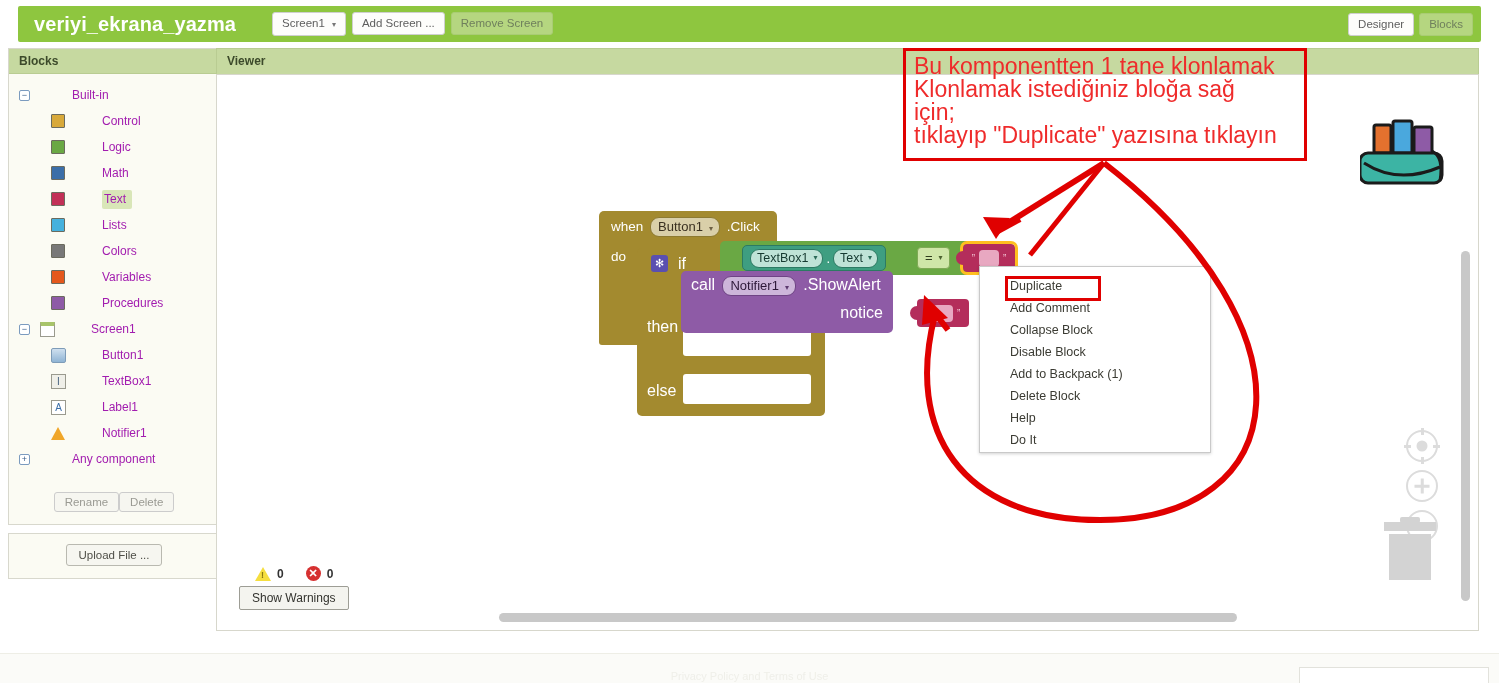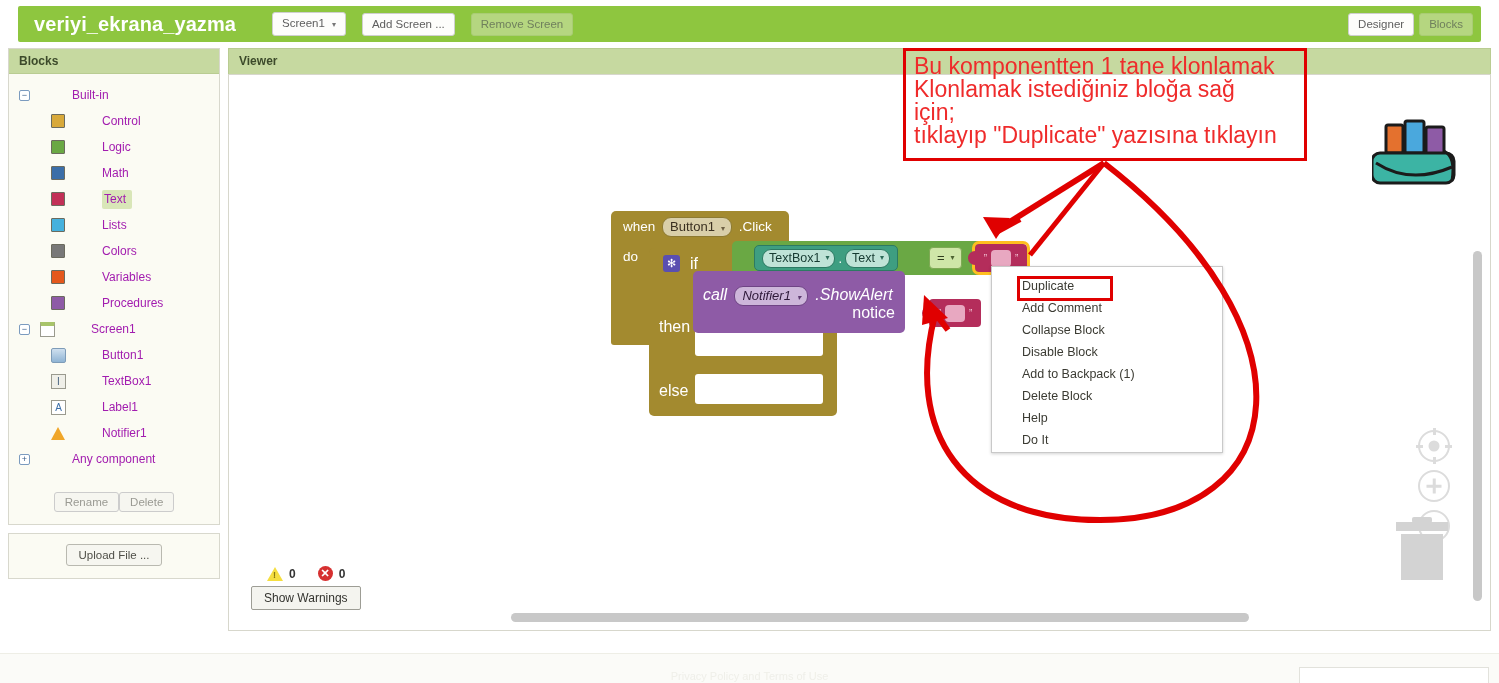--- a/index.html
+++ b/index.html
@@ -19,21 +19,21 @@
     display:flex; align-items:center;
   }
   .topbar::before{
     content:""; position:absolute; left:-18px; top:-6px; width:1499px; height:48px;
     background:#fafafa; z-index:-1;
   }
   .proj-title{
     color:#ffffff; font-weight:bold; font-size:20px;
     margin-left:16px; letter-spacing:0.1px;
   }
-  .tb-btns{ display:flex; align-items:flex-end; gap:16px; margin-left:36px; }
+  .tb-btns{ display:flex; align-items:flex-start; gap:6px; margin-left:36px; }
   .tb-btn{
     background:#fdfdfb; border:1px solid #cfcfcf; border-radius:3px;
     font-size:11.5px; color:#5e5e5e; padding:4px 9px; line-height:13px;
     white-space:nowrap; cursor:pointer;
   }
   .tb-btn.disabled{ background:#b5d680; border-color:#a9cc74; color:#6f7f5c; cursor:default; }
   .tb-btn .caret{ font-size:8px; margin-left:7px; color:#777; }
   .tb-right{ position:absolute; right:8px; display:flex; gap:5px; }
 
   
@@ -64,21 +64,21 @@
     font-size:11.5px; color:#9a9a93; padding:3px 10px; cursor:pointer;
   }
   .media-panel{ margin-top:8px; }
   .media-body{ padding:10px 0 12px 0; display:flex; justify-content:center; }
   .upload-btn{
     background:#f6f6f0; border:1px solid #b9b9b0; border-radius:3px;
     font-size:11.5px; color:#4f4f48; padding:4px 12px; cursor:pointer;
   }
 
   
-  .viewer-col{ position:absolute; left:228px; top:48px; width:1263px; }
+  .viewer-col{ position:absolute; left:216px; top:48px; width:1263px; }
   .viewer-hd{
     background:#c6d9a0; border:1px solid #b9cc92; border-bottom:none;
     font-size:12px; font-weight:bold; color:#3c4a2a; padding:5px 10px; height:26px;
   }
   .canvas{
     position:relative; border:1px solid #d7d7cc; background:#ffffff;
     height:557px; overflow:hidden;
   }
 
   
@@ -146,21 +146,21 @@
     position:absolute; left:-7px; top:7px; width:8px; height:14px;
     background:#b42d5b; border-radius:7px 0 0 7px;
   }
   .txt-a{ left:746px; top:169px; width:52px; }
   .txt-b{ left:700px; top:224px; width:52px; }
 
   .call-blk{
     position:absolute; left:464px; top:196px; width:212px; height:62px;
     background:#8e5ba6; border-radius:5px; color:#fff;
   }
-  .call-blk .l1{ padding:15px 0 0 10px; white-space:nowrap;font-style:italic; }
+  .call-blk .l1{ padding:5px 0 0 10px; white-space:nowrap; }
   .call-blk .l2{ position:absolute; right:10px; top:33px; }
   .pfld{
     display:inline-block; background:#cdb6da; border:1px solid #6f4485;
     border-radius:9px; padding:1px 6px 2px 7px; color:#2d1838; font-size:13px;
     margin:0 3px; vertical-align:middle;
   }
   .pfld .dd{ font-size:8px; color:#5d3a70; margin-left:6px; }
 
   
   .ctxmenu{

